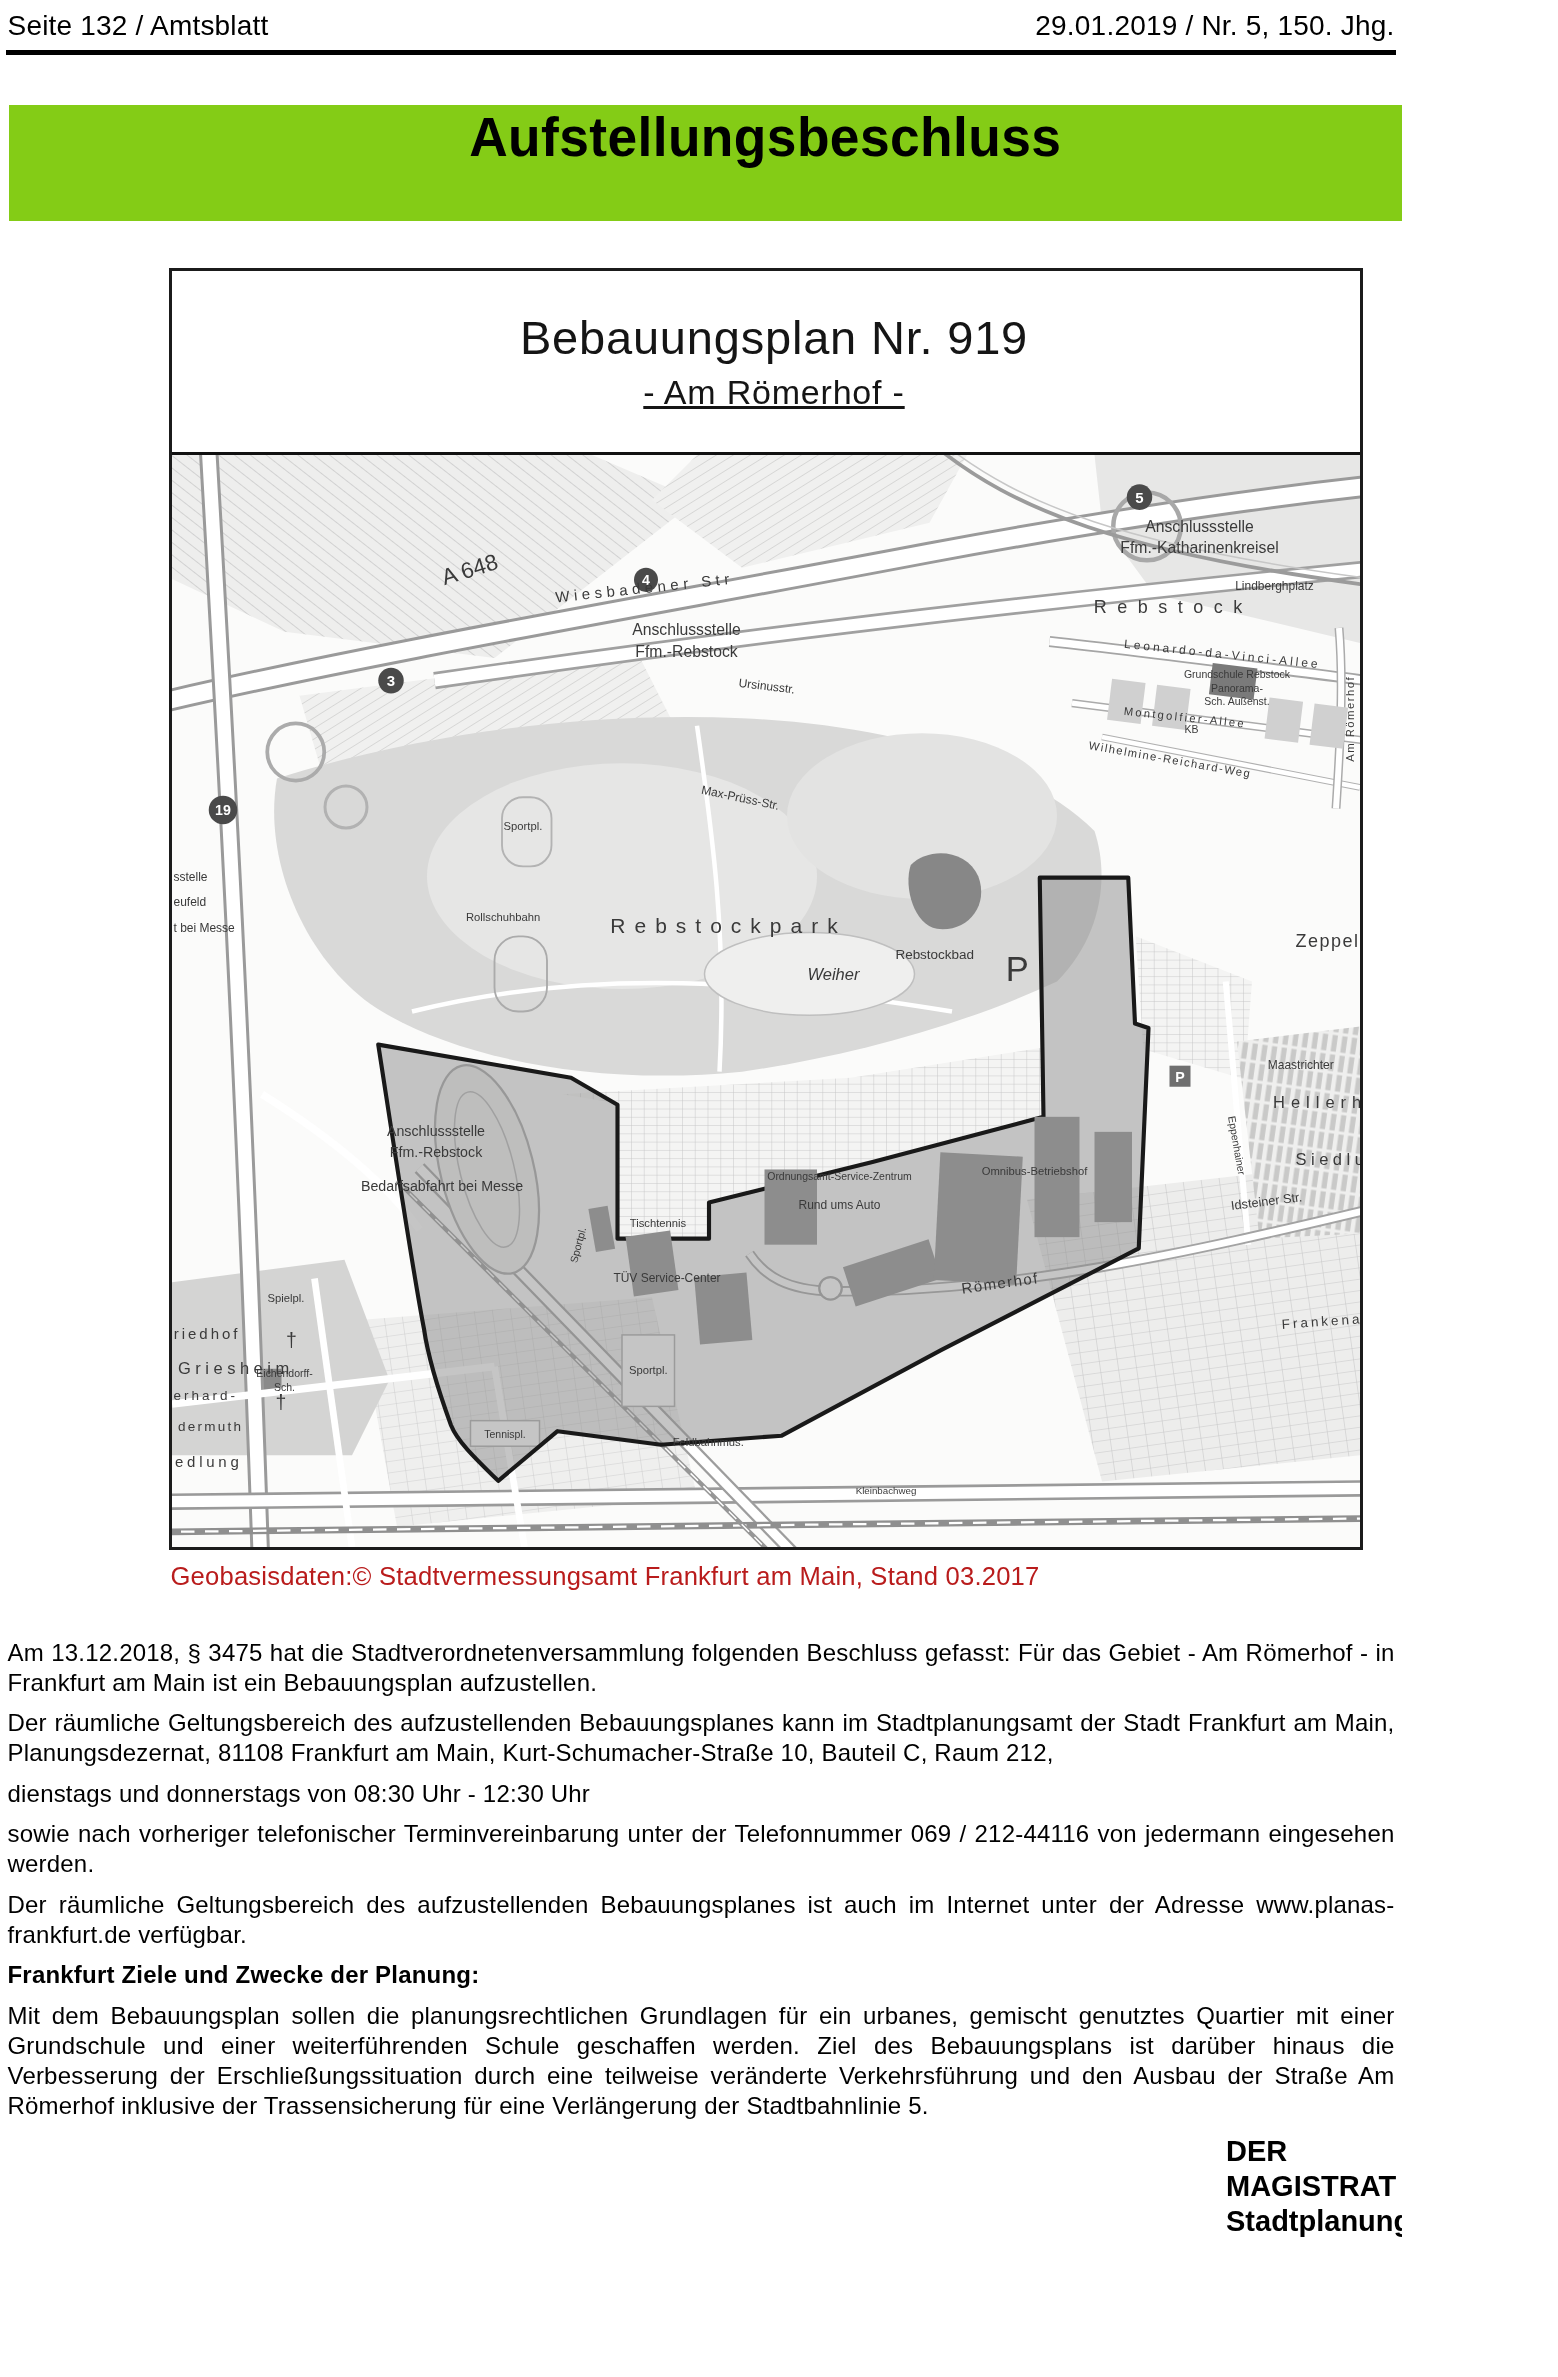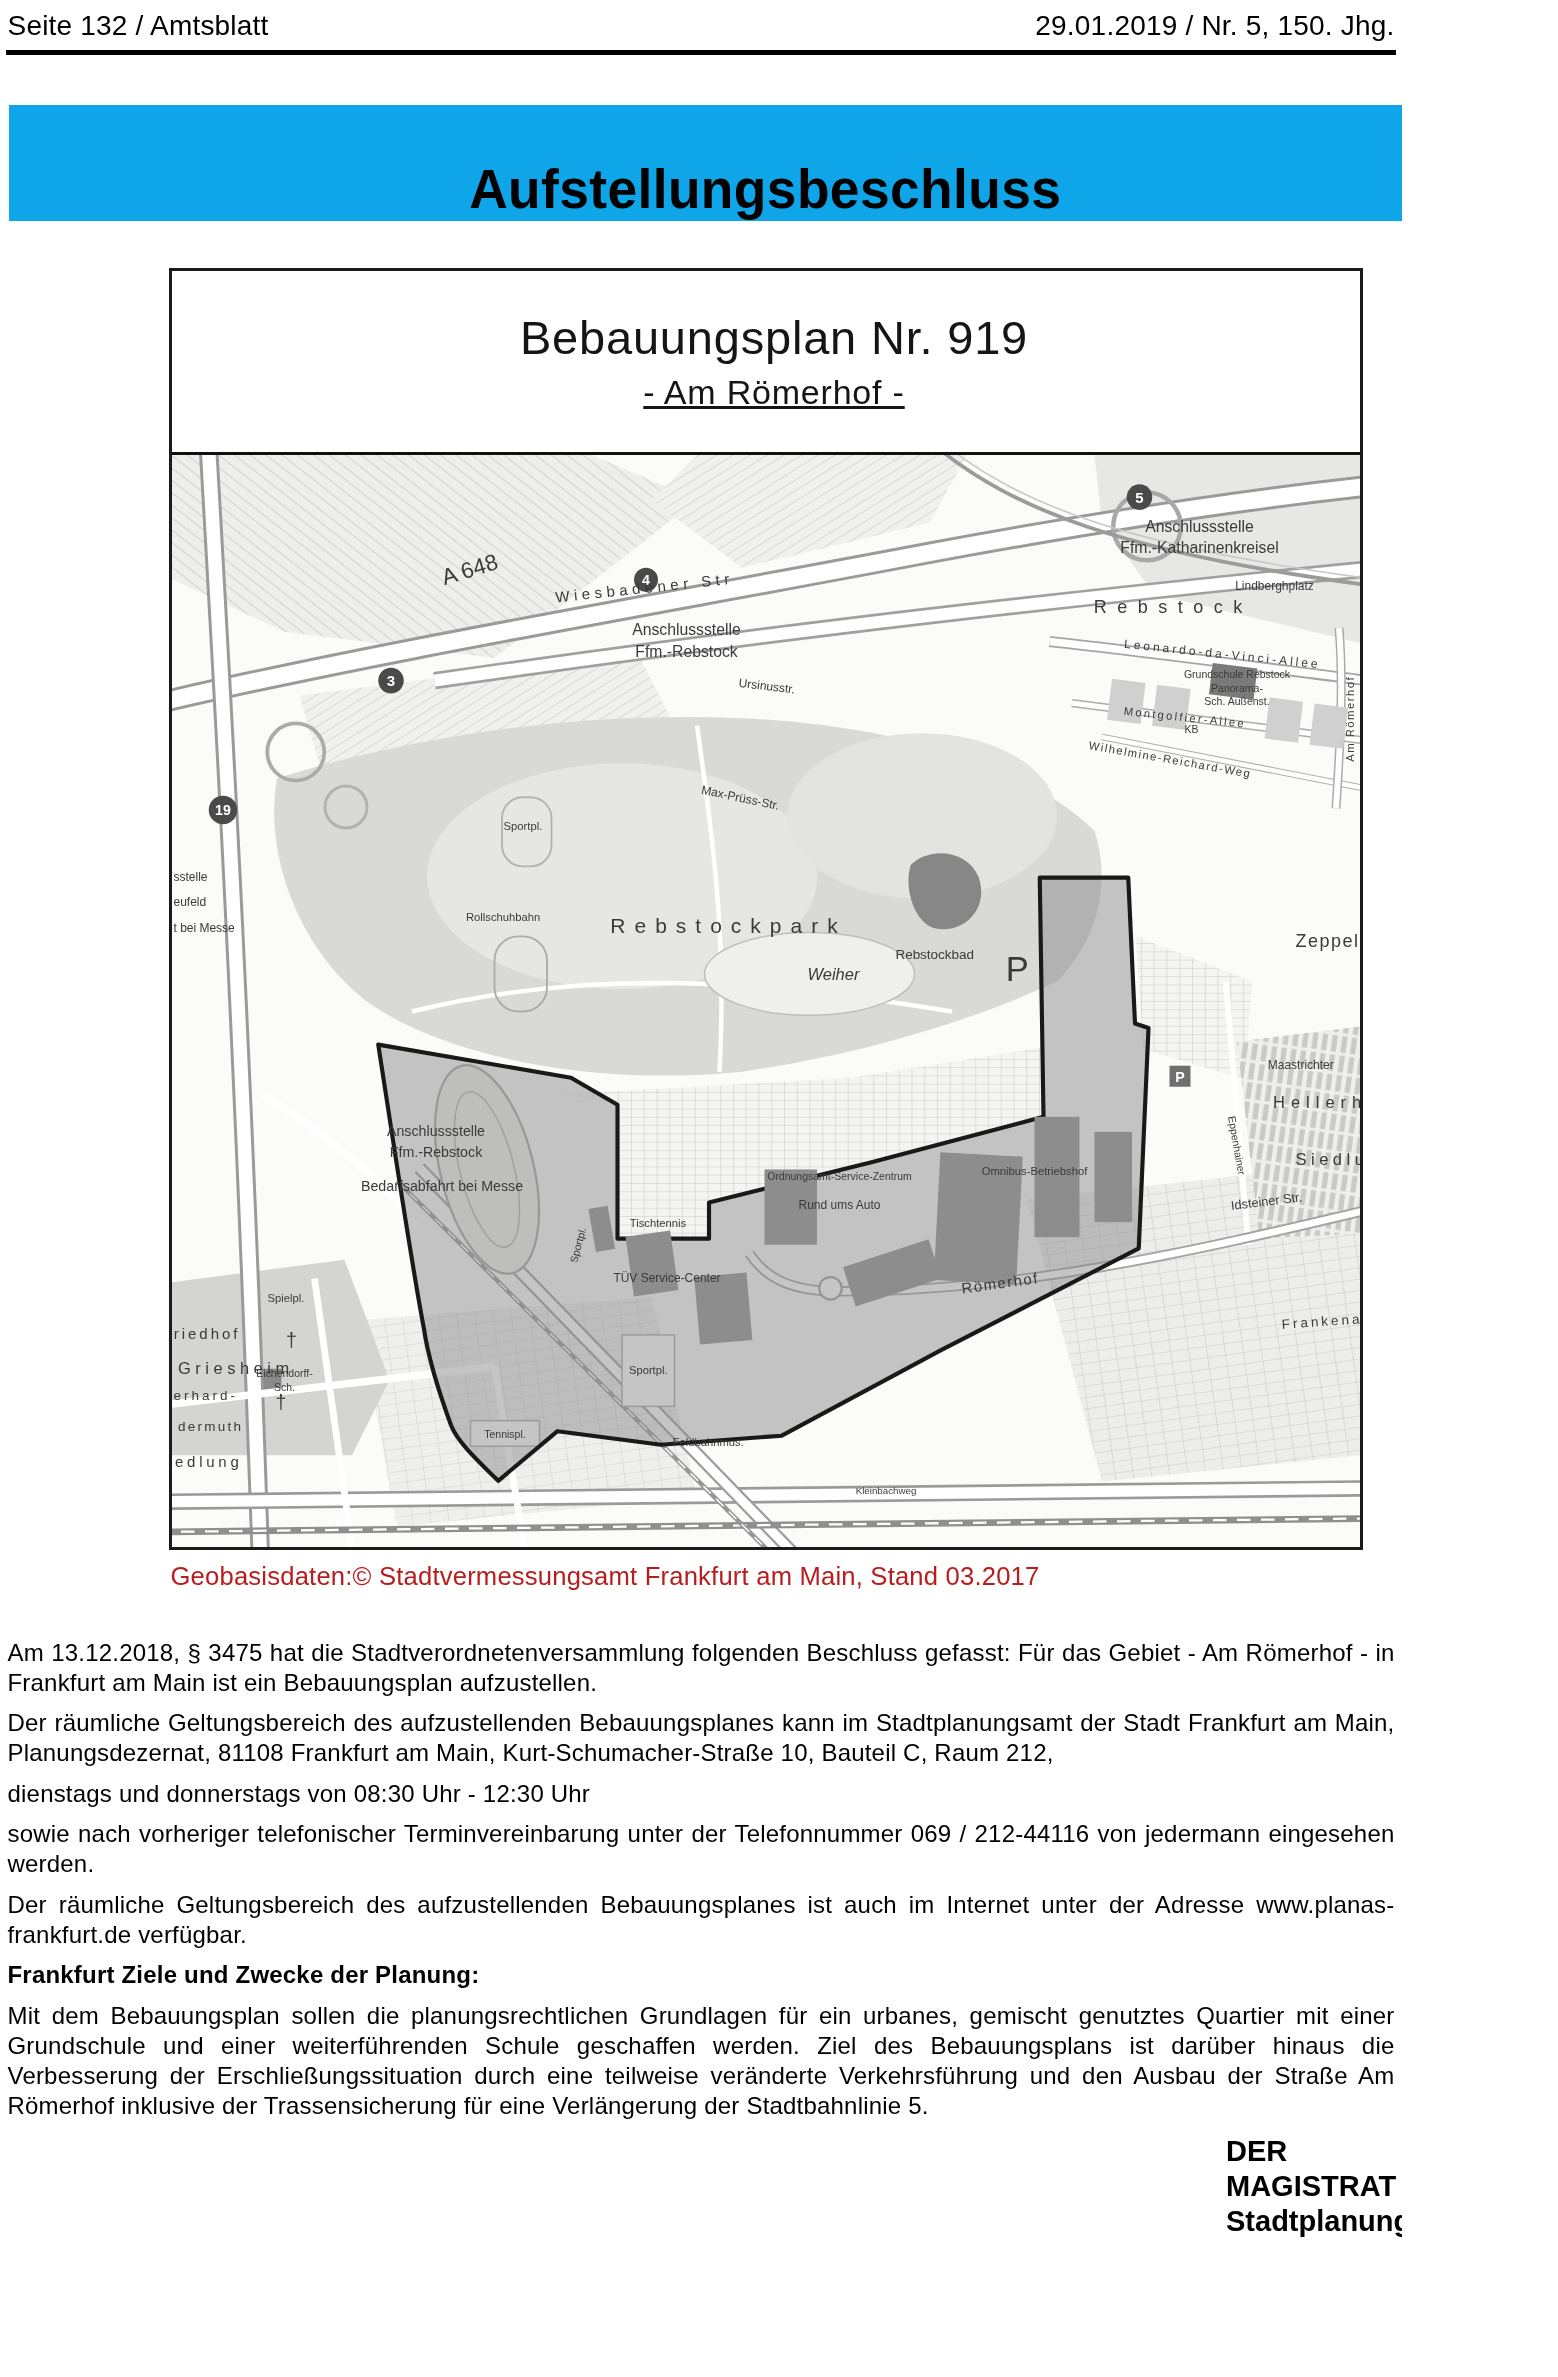--- a/index.html
+++ b/index.html
@@ -5,22 +5,22 @@
   html,body { margin:0; padding:0; background:#ffffff; }
   body { font-family:"Liberation Sans", sans-serif; color:#000; }
   .page { position:relative; width:1402px; height:2377px; background:#fff; overflow:hidden; }
 
   
   .hdr { display:flex; justify-content:space-between; padding:9px 7.5px 0 7.5px;
          font-size:28px; line-height:33px; letter-spacing:0.2px; }
   .rule { height:5.3px; background:#000; margin:7.5px 6px 0 6px; }
 
   
-  .banner { margin:50px 0 0 9px; width:1512px; height:116px; background:#0ea5e9;
-            display:flex; align-items:flex-end; justify-content:center; }
+  .banner { margin:50px 0 0 9px; width:1512px; height:116px; background:#84cc16;
+            display:flex; align-items:flex-start; justify-content:center; }
   .banner .t { font-size:55px; font-weight:bold; letter-spacing:0.4px; transform:scaleX(.97); }
 
   
   .figure { margin:47px 0 0 169px; width:1194px; }
   .map-box { box-sizing:border-box; width:1194px; border:3px solid #1b1b1b; background:#fff; }
   .map-title { height:181px; border-bottom:3.8px solid #111; display:flex; flex-direction:column;
                align-items:center; justify-content:center; gap:8px;padding-left:16px; }
   .mt1 { font-size:47px; color:#151515; letter-spacing:0.8px; }
   .mt2 { font-size:34px; color:#151515; letter-spacing:0.8px;text-decoration:underline; }
   .map-canvas svg { display:block; }

